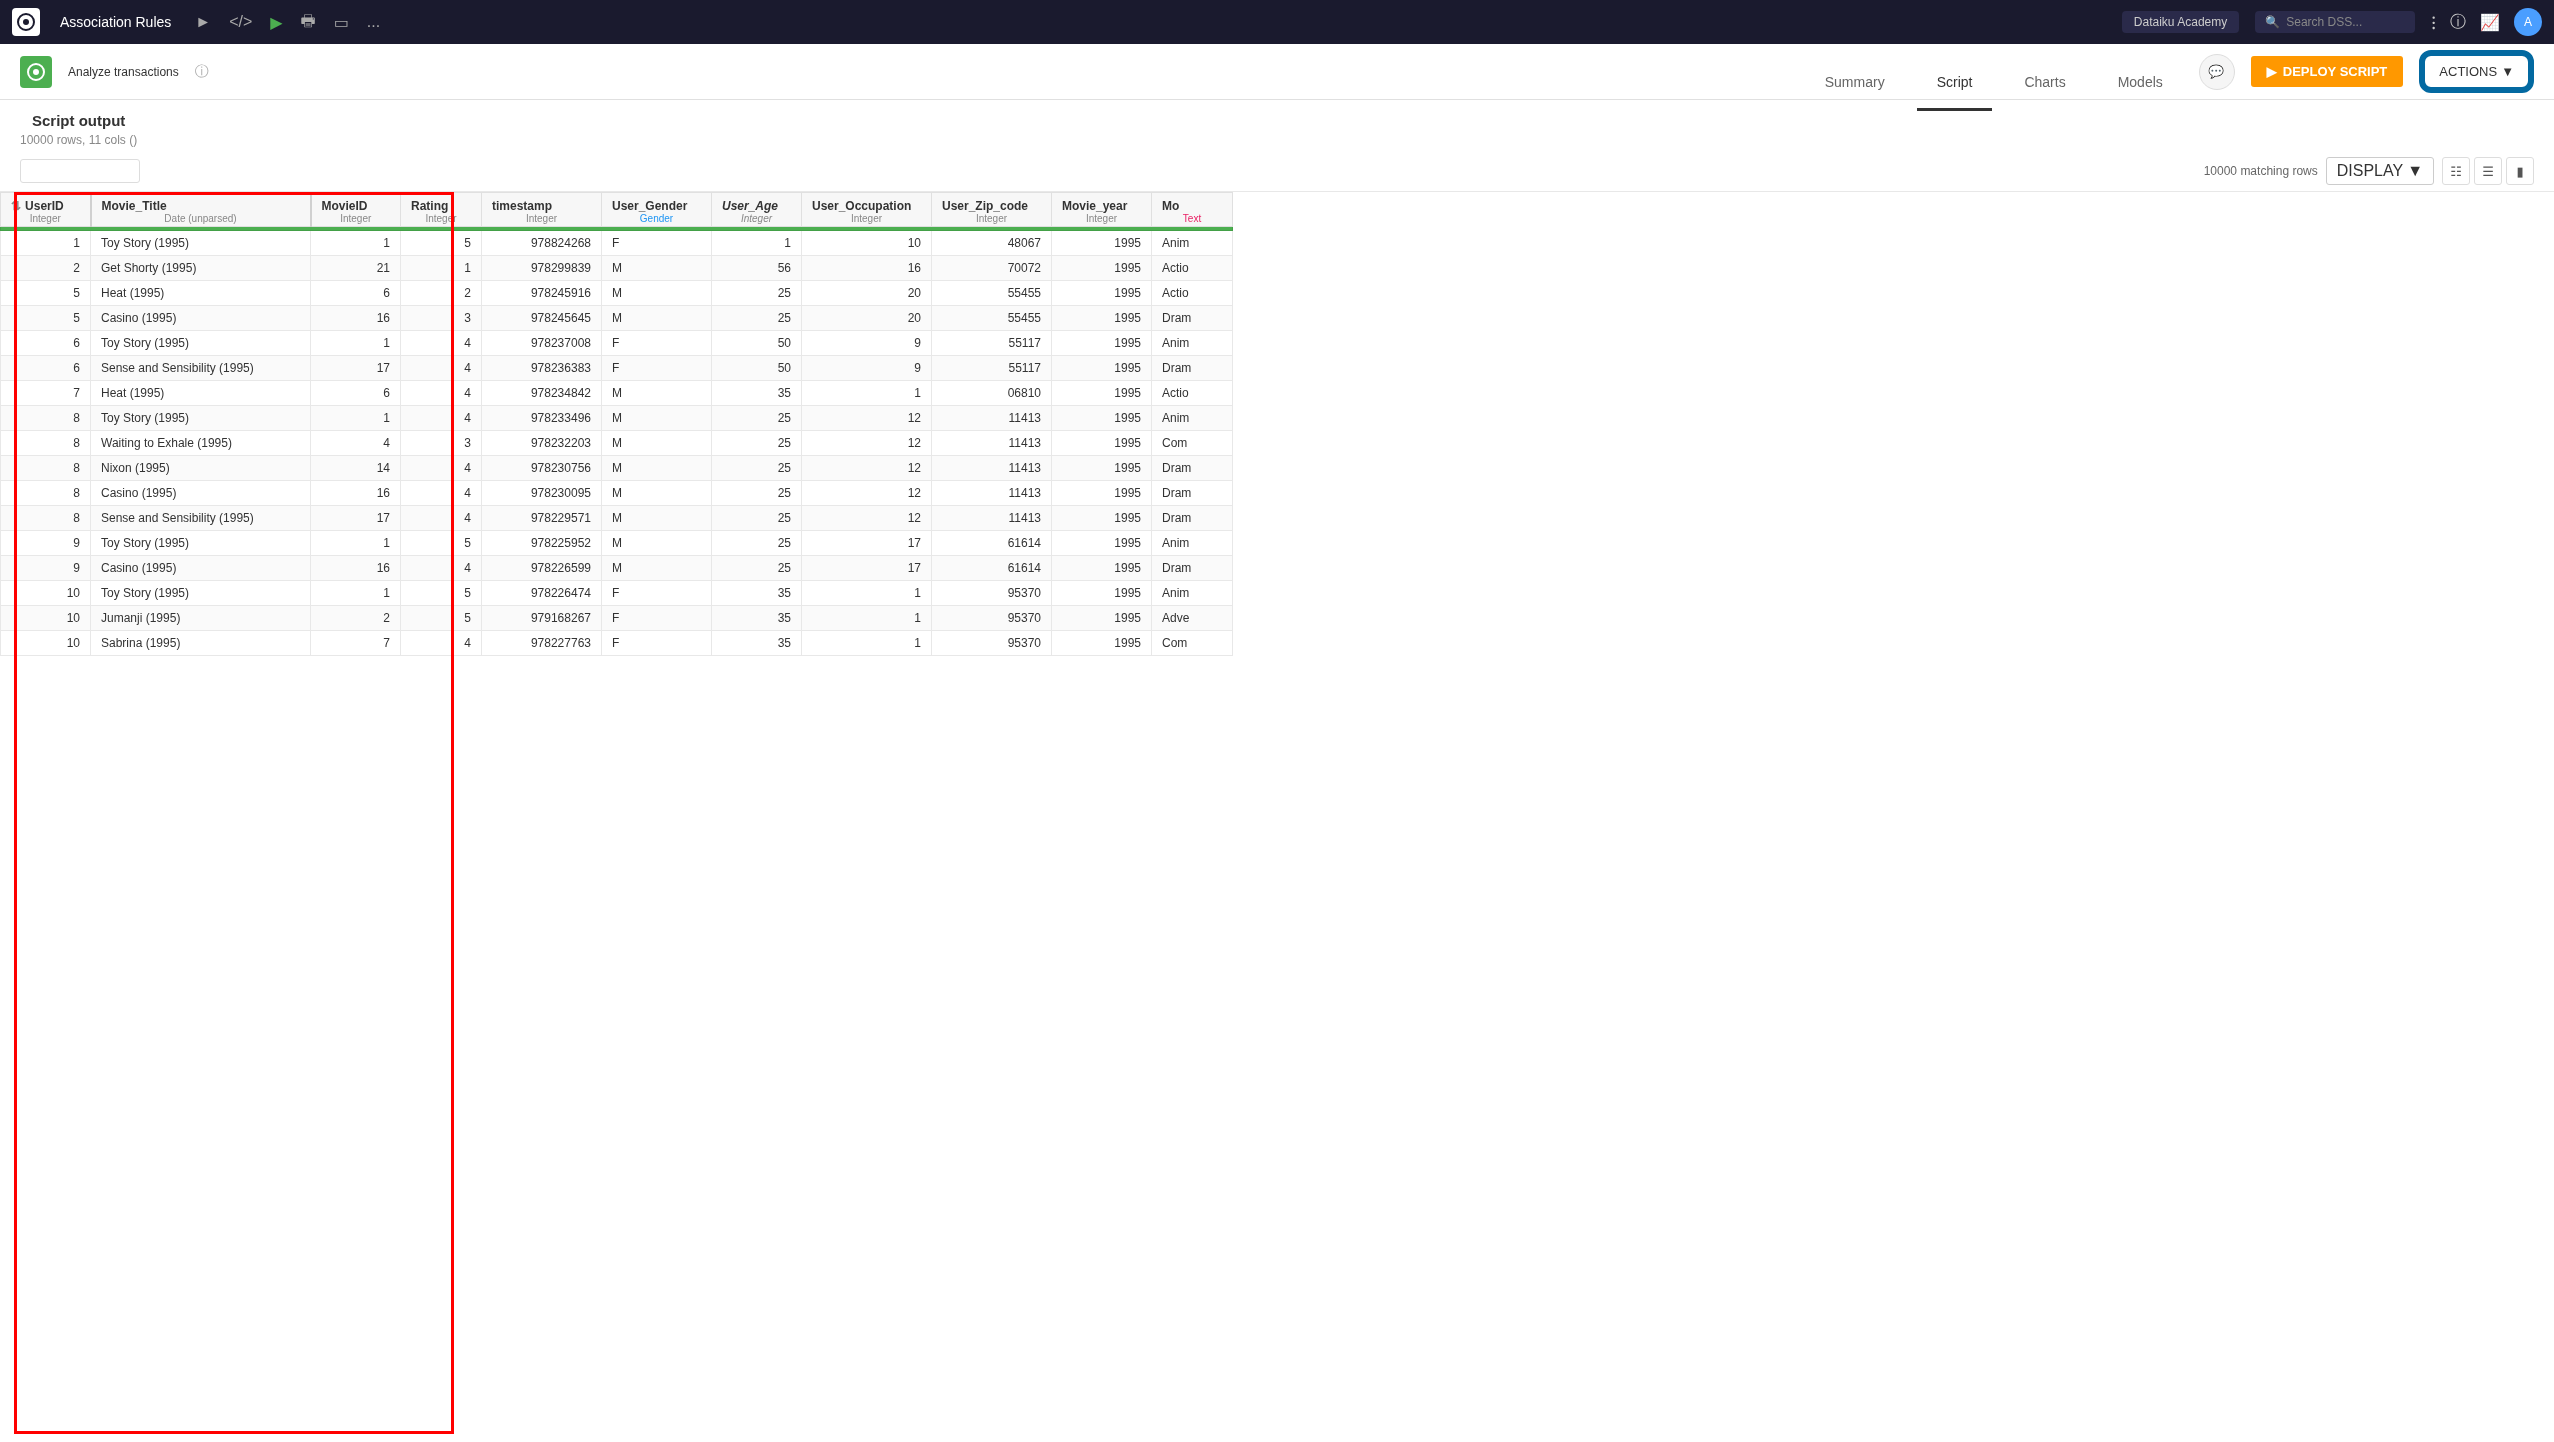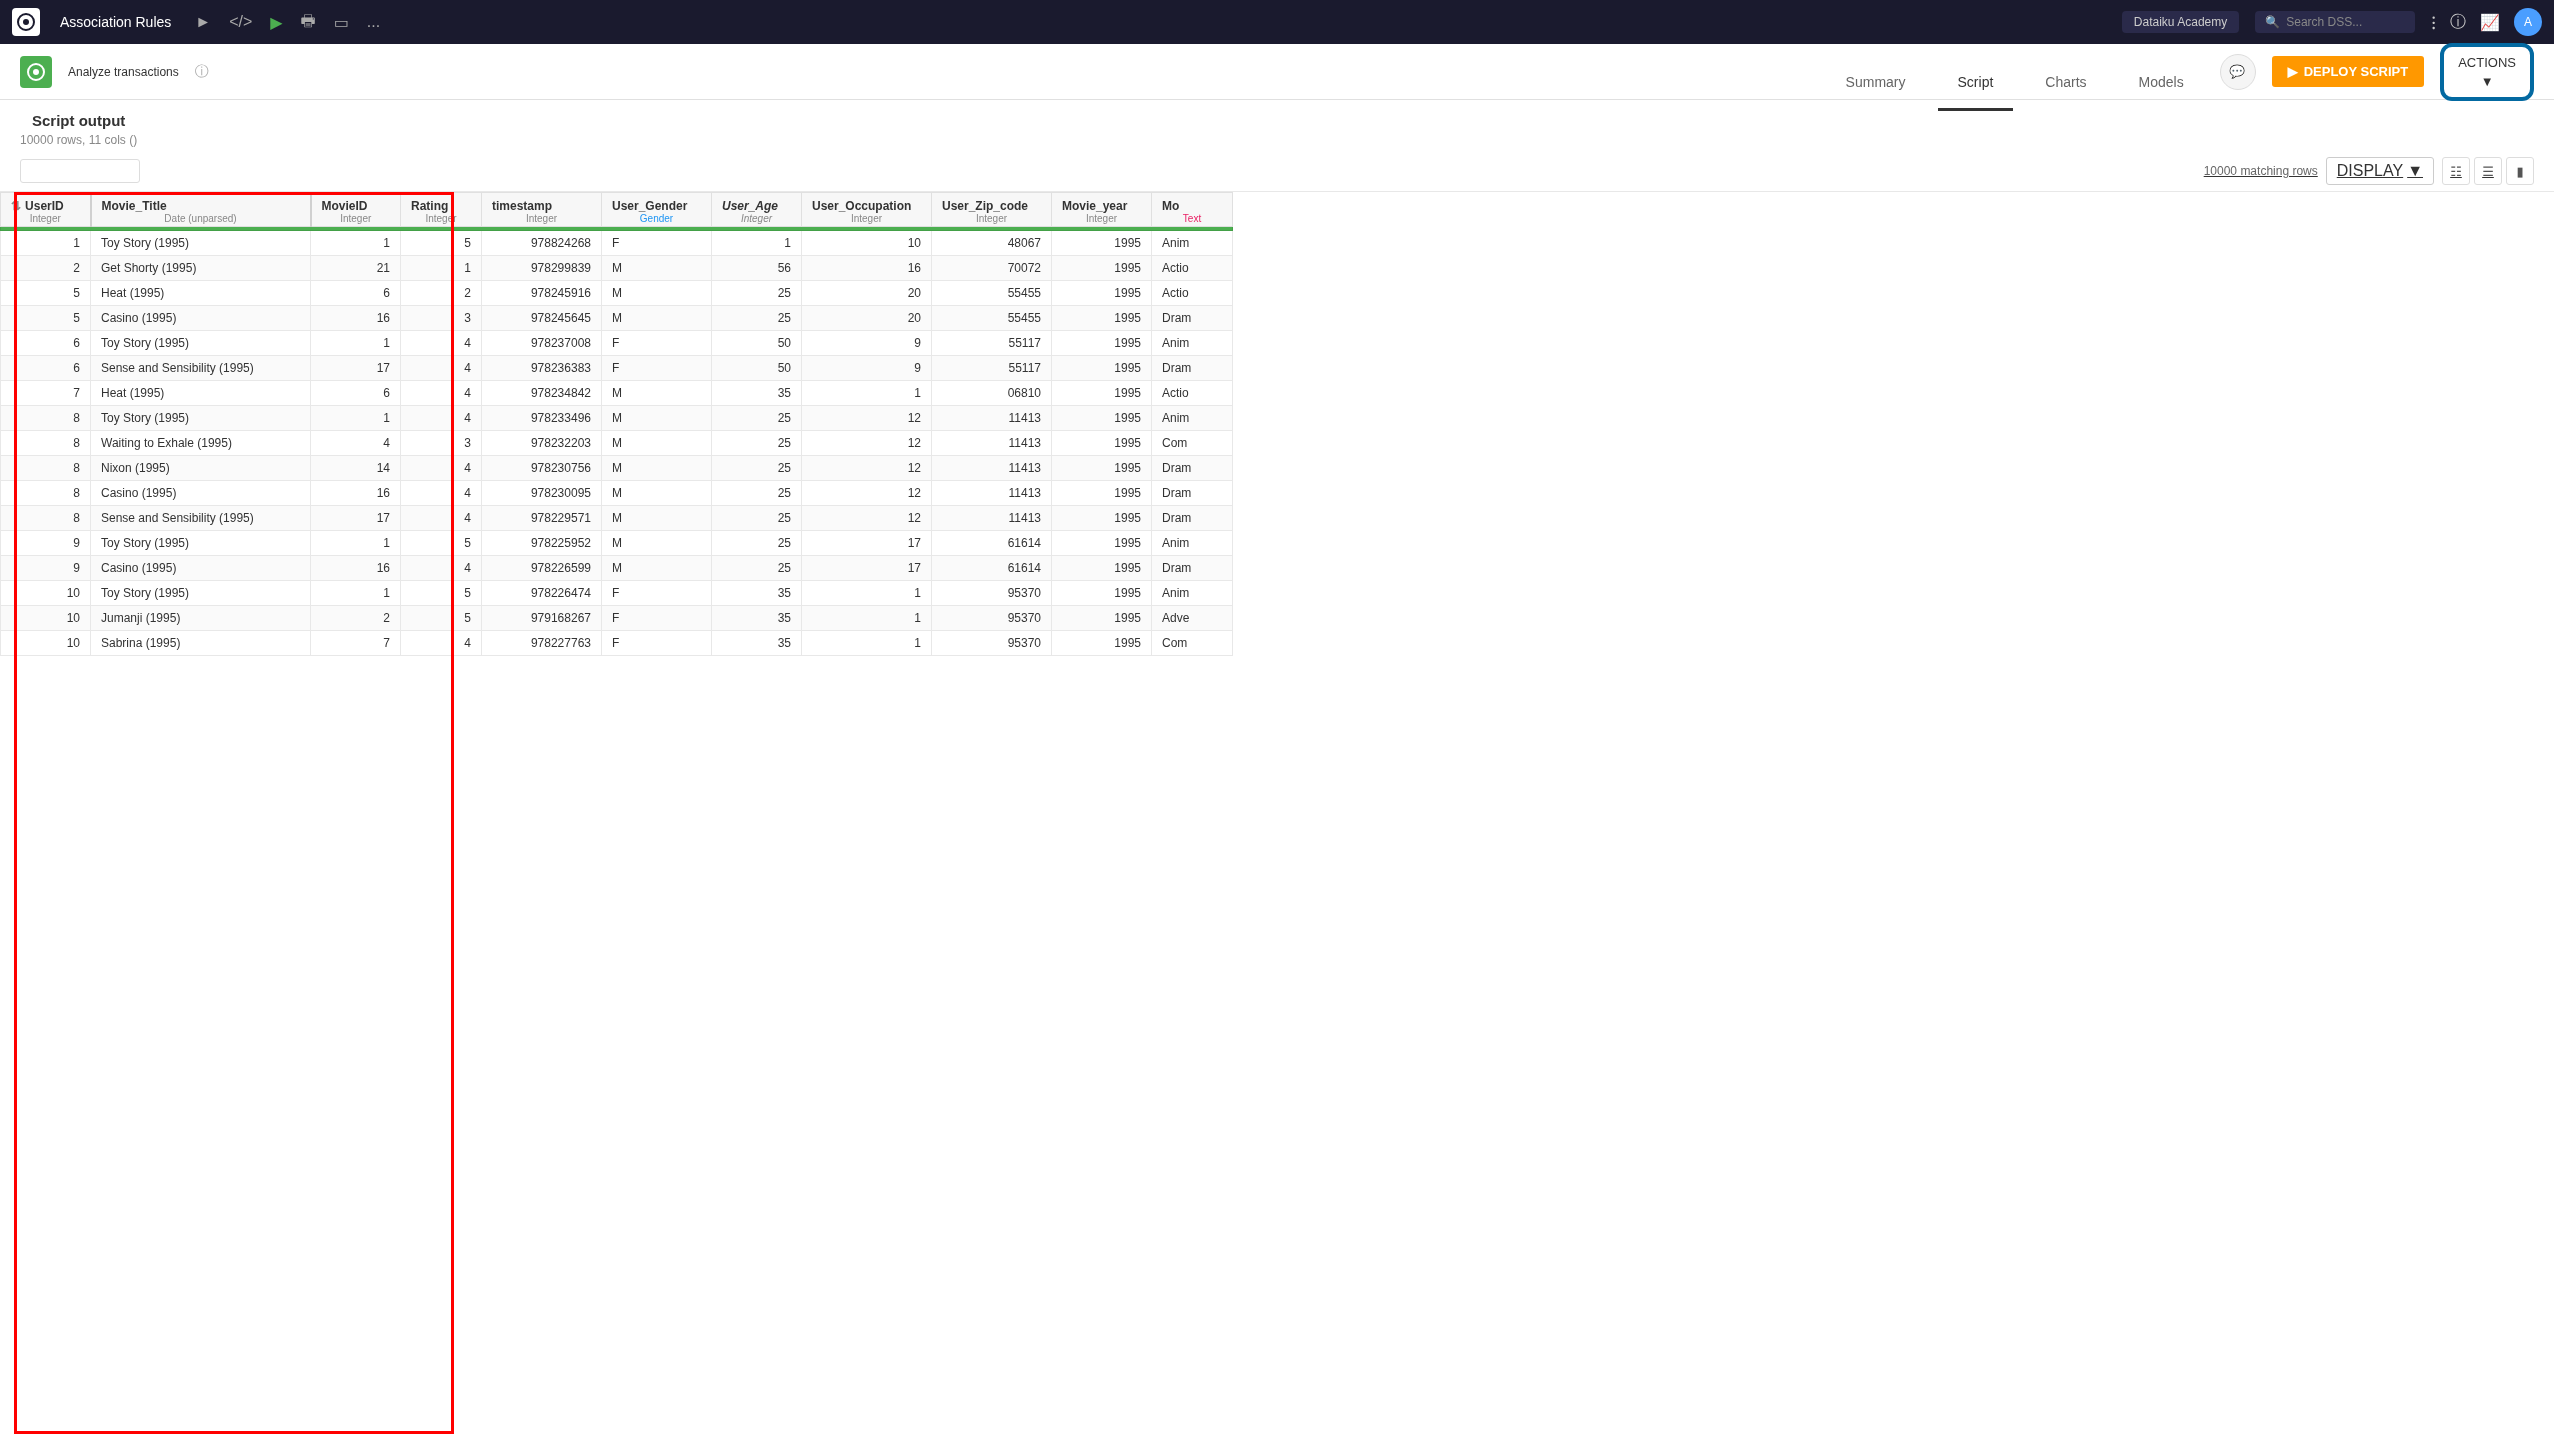--- a/index.html
+++ b/index.html
@@ -51,40 +51,40 @@
       font-size: 14px; color: #666; cursor: pointer; border-bottom: 3px solid transparent;
       position: relative;
     }
     .sub-header .nav-tab.active { color: #333; border-bottom: 3px solid #333; font-weight: 500; }
     .sub-header .deploy-btn {
       background: #ff9800; color: #fff; border: none; border-radius: 3px;
       padding: 8px 16px; font-size: 13px; font-weight: 600; cursor: pointer;
       display: flex; align-items: center; gap: 6px;
     }
     .sub-header .actions-btn {
-      background: #fff; color: #333; border: 4px solid #0369a1; border-radius: 12px;
-      padding: 8px 14px; font-size: 13px; cursor: pointer; display: flex; align-items: center; gap: 4px; flex-direction: column;
+      background: #fff; color: #333; border: 6px solid #0369a1; border-radius: 12px;
+      padding: 8px 14px; font-size: 13px; cursor: pointer; display: flex; align-items: center; gap: 4px;
     }
     .sub-header .comment-btn {
       width: 36px; height: 36px; border-radius: 50%; background: #f5f5f5; border: 1px solid #ddd;
       display: flex; align-items: center; justify-content: center; cursor: pointer; color: #666;
     }
 
     
     .script-output-header {
       padding: 12px 20px 4px;
       background: #fff;
     }
     .script-output-header h2 { font-size: 15px; font-weight: 600; color: #333; margin-left: 12px; }
     .script-output-header .meta { font-size: 12px; color: #888; margin-top: 4px; }
 
     
     .toolbar-row {
       display: flex; align-items: center; padding: 6px 20px;
-      background: #fff; gap: 8px; border-bottom: 1px solid #e8e8e8; text-decoration: underline;
+      background: #fff; gap: 8px; border-bottom: 1px solid #e8e8e8;
     }
     .toolbar-row .search-input {
       border: 1px solid #ddd; border-radius: 3px; padding: 4px 8px;
       font-size: 12px; width: 120px; color: #333;
     }
     .toolbar-row .spacer { flex: 1; }
     .toolbar-row .match-count { font-size: 12px; color: #666; }
     .toolbar-row .display-btn {
       display: flex; align-items: center; gap: 4px; border: 1px solid #ccc;
       border-radius: 3px; padding: 4px 10px; font-size: 16px; cursor: pointer; background: #fff;

